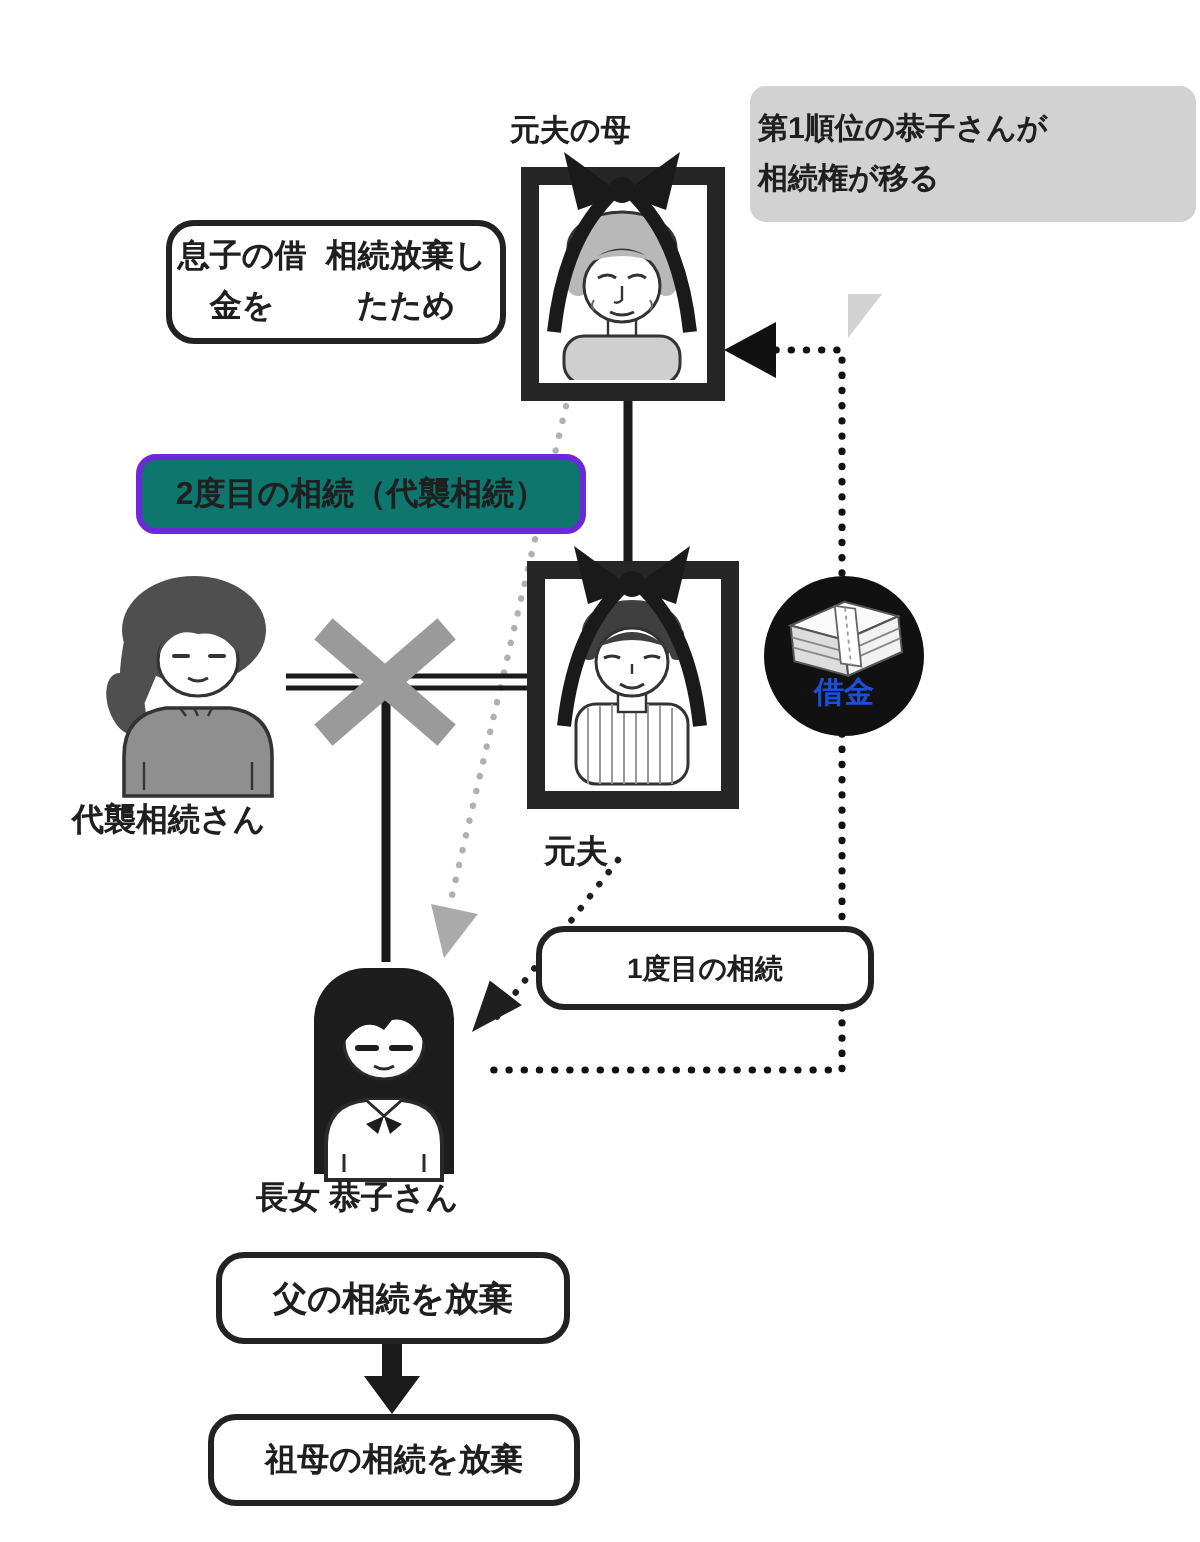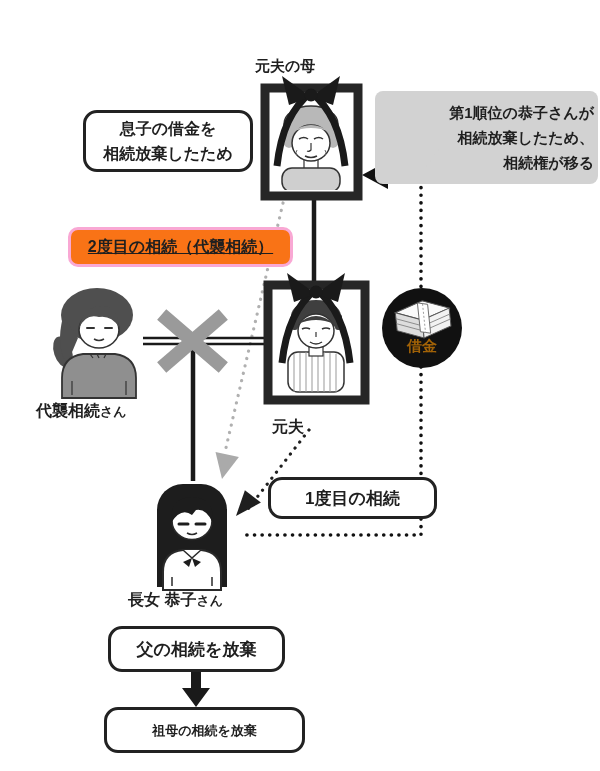--- a/index.html
+++ b/index.html
@@ -3,40 +3,40 @@
 <meta charset="utf-8">
 <style>
   html,body{margin:0;padding:0;background:#ffffff;}
   .canvas{
     position:relative;width:600px;height:771px;background:#ffffff;overflow:hidden;
     font-family:"Liberation Sans","DejaVu Sans",sans-serif;color:#1f1f1f;
   }
   .layer-svg{position:absolute;left:0;top:0;z-index:1;}
   .ov{position:absolute;z-index:2;box-sizing:border-box;}
   .lbl{text-align:left;font-weight:700;font-size:16px;line-height:20px;}
-  .lbl .sfx{font-size:13px;font-weight:700;}
+  .lbl .sfx{font-size:16px;font-weight:700;}
   .note{
     background:#ffffff;border:3.5px solid #222222;border-radius:14px;
-    display:flex;flex-direction:column;align-items:center;justify-content:center;
+    display:flex;flex-direction:row;align-items:center;justify-content:center;
     text-align:center;font-weight:700;font-size:16px;line-height:25px;
   }
   .note-gray{
-    background:#f97316;border:3px solid #f9a8d4;border-radius:10px;
+    background:#0f766e;border:3px solid #6d28d9;border-radius:10px;
     display:flex;align-items:center;justify-content:center;
-    text-align:center;font-weight:700;font-size:16px;text-decoration:underline;
+    text-align:center;font-weight:700;font-size:16px;
   }
   .callout{
     background:#d2d2d2;border-radius:8px;padding:9px 4px;
-    text-align:right;font-weight:700;font-size:15px;line-height:25px;color:#1f1f1f;margin-top:48px;
+    text-align:left;font-weight:700;font-size:15px;line-height:25px;color:#1f1f1f;
   }
   .callout span{display:block;}
   .callout-tail{
     width:0;height:0;border-top:22px solid #d2d2d2;border-right:17px solid transparent;
   }
-  .debt-label{color:#a16207;font-weight:700;font-size:15px;text-align:center;}
+  .debt-label{color:#1d4ed8;font-weight:700;font-size:15px;text-align:center;}
 </style>
 </head>
 <body>
 
 <div class="canvas">
 
   <svg class="layer-svg" width="600" height="771" viewBox="0 0 600 771">
     <defs>
       <clipPath id="clipMother">
           <rect x="271" y="94" width="81" height="96" rx="2"></rect>
@@ -172,43 +172,42 @@
       </g>
     </g>
 
     <polygon points="191,672 201,672 201,688 210,688 196,707 182,688 191,688" fill="#1a1a1a"></polygon>
   </svg>
 
   <div class="ov lbl" style="left:255px;top:56px;width:112px;font-size:15px;">元夫の母</div>
 
   <div class="ov callout" style="left:375px;top:43px;width:223px;">
     <span>第1順位の恭子さんが</span>
-    <span>相続放棄したため、</span>
     <span>相続権が移る</span>
   </div>
   <div class="ov callout-tail" style="left:424px;top:147px;"></div>
 
   <div class="ov note" style="left:83px;top:110px;width:170px;height:62px;">
     <span>息子の借金を</span>
     <span>相続放棄したため</span>
   </div>
 
   <div class="ov note-gray" style="left:68px;top:227px;width:225px;height:40px;">2度目の相続（代襲相続）</div>
 
   <div class="ov lbl" style="left:36px;top:401px;width:124px;">
     <span>代襲相続</span><span class="sfx">さん</span>
   </div>
 
   <div class="ov lbl" style="left:272px;top:417px;width:100px;">元夫</div>
 
   <div class="ov debt-label" style="left:394px;top:337px;width:56px;">借金</div>
 
-  <div class="ov note" style="left:268px;top:477px;width:169px;height:42px;font-size:17px;">1度目の相続</div>
+  <div class="ov note" style="left:268px;top:463px;width:169px;height:42px;font-size:14px;">1度目の相続</div>
 
   <div class="ov lbl" style="left:128px;top:590px;width:128px;">
     <span>長女 恭子</span><span class="sfx">さん</span>
   </div>
 
   <div class="ov note" style="left:108px;top:626px;width:177px;height:46px;font-size:17px;">父の相続を放棄</div>
 
-  <div class="ov note" style="left:104px;top:707px;width:201px;height:46px;font-size:13px;">祖母の相続を放棄</div>
+  <div class="ov note" style="left:104px;top:707px;width:186px;height:46px;font-size:16px;">祖母の相続を放棄</div>
 
 </div>
 
 </body></html>

